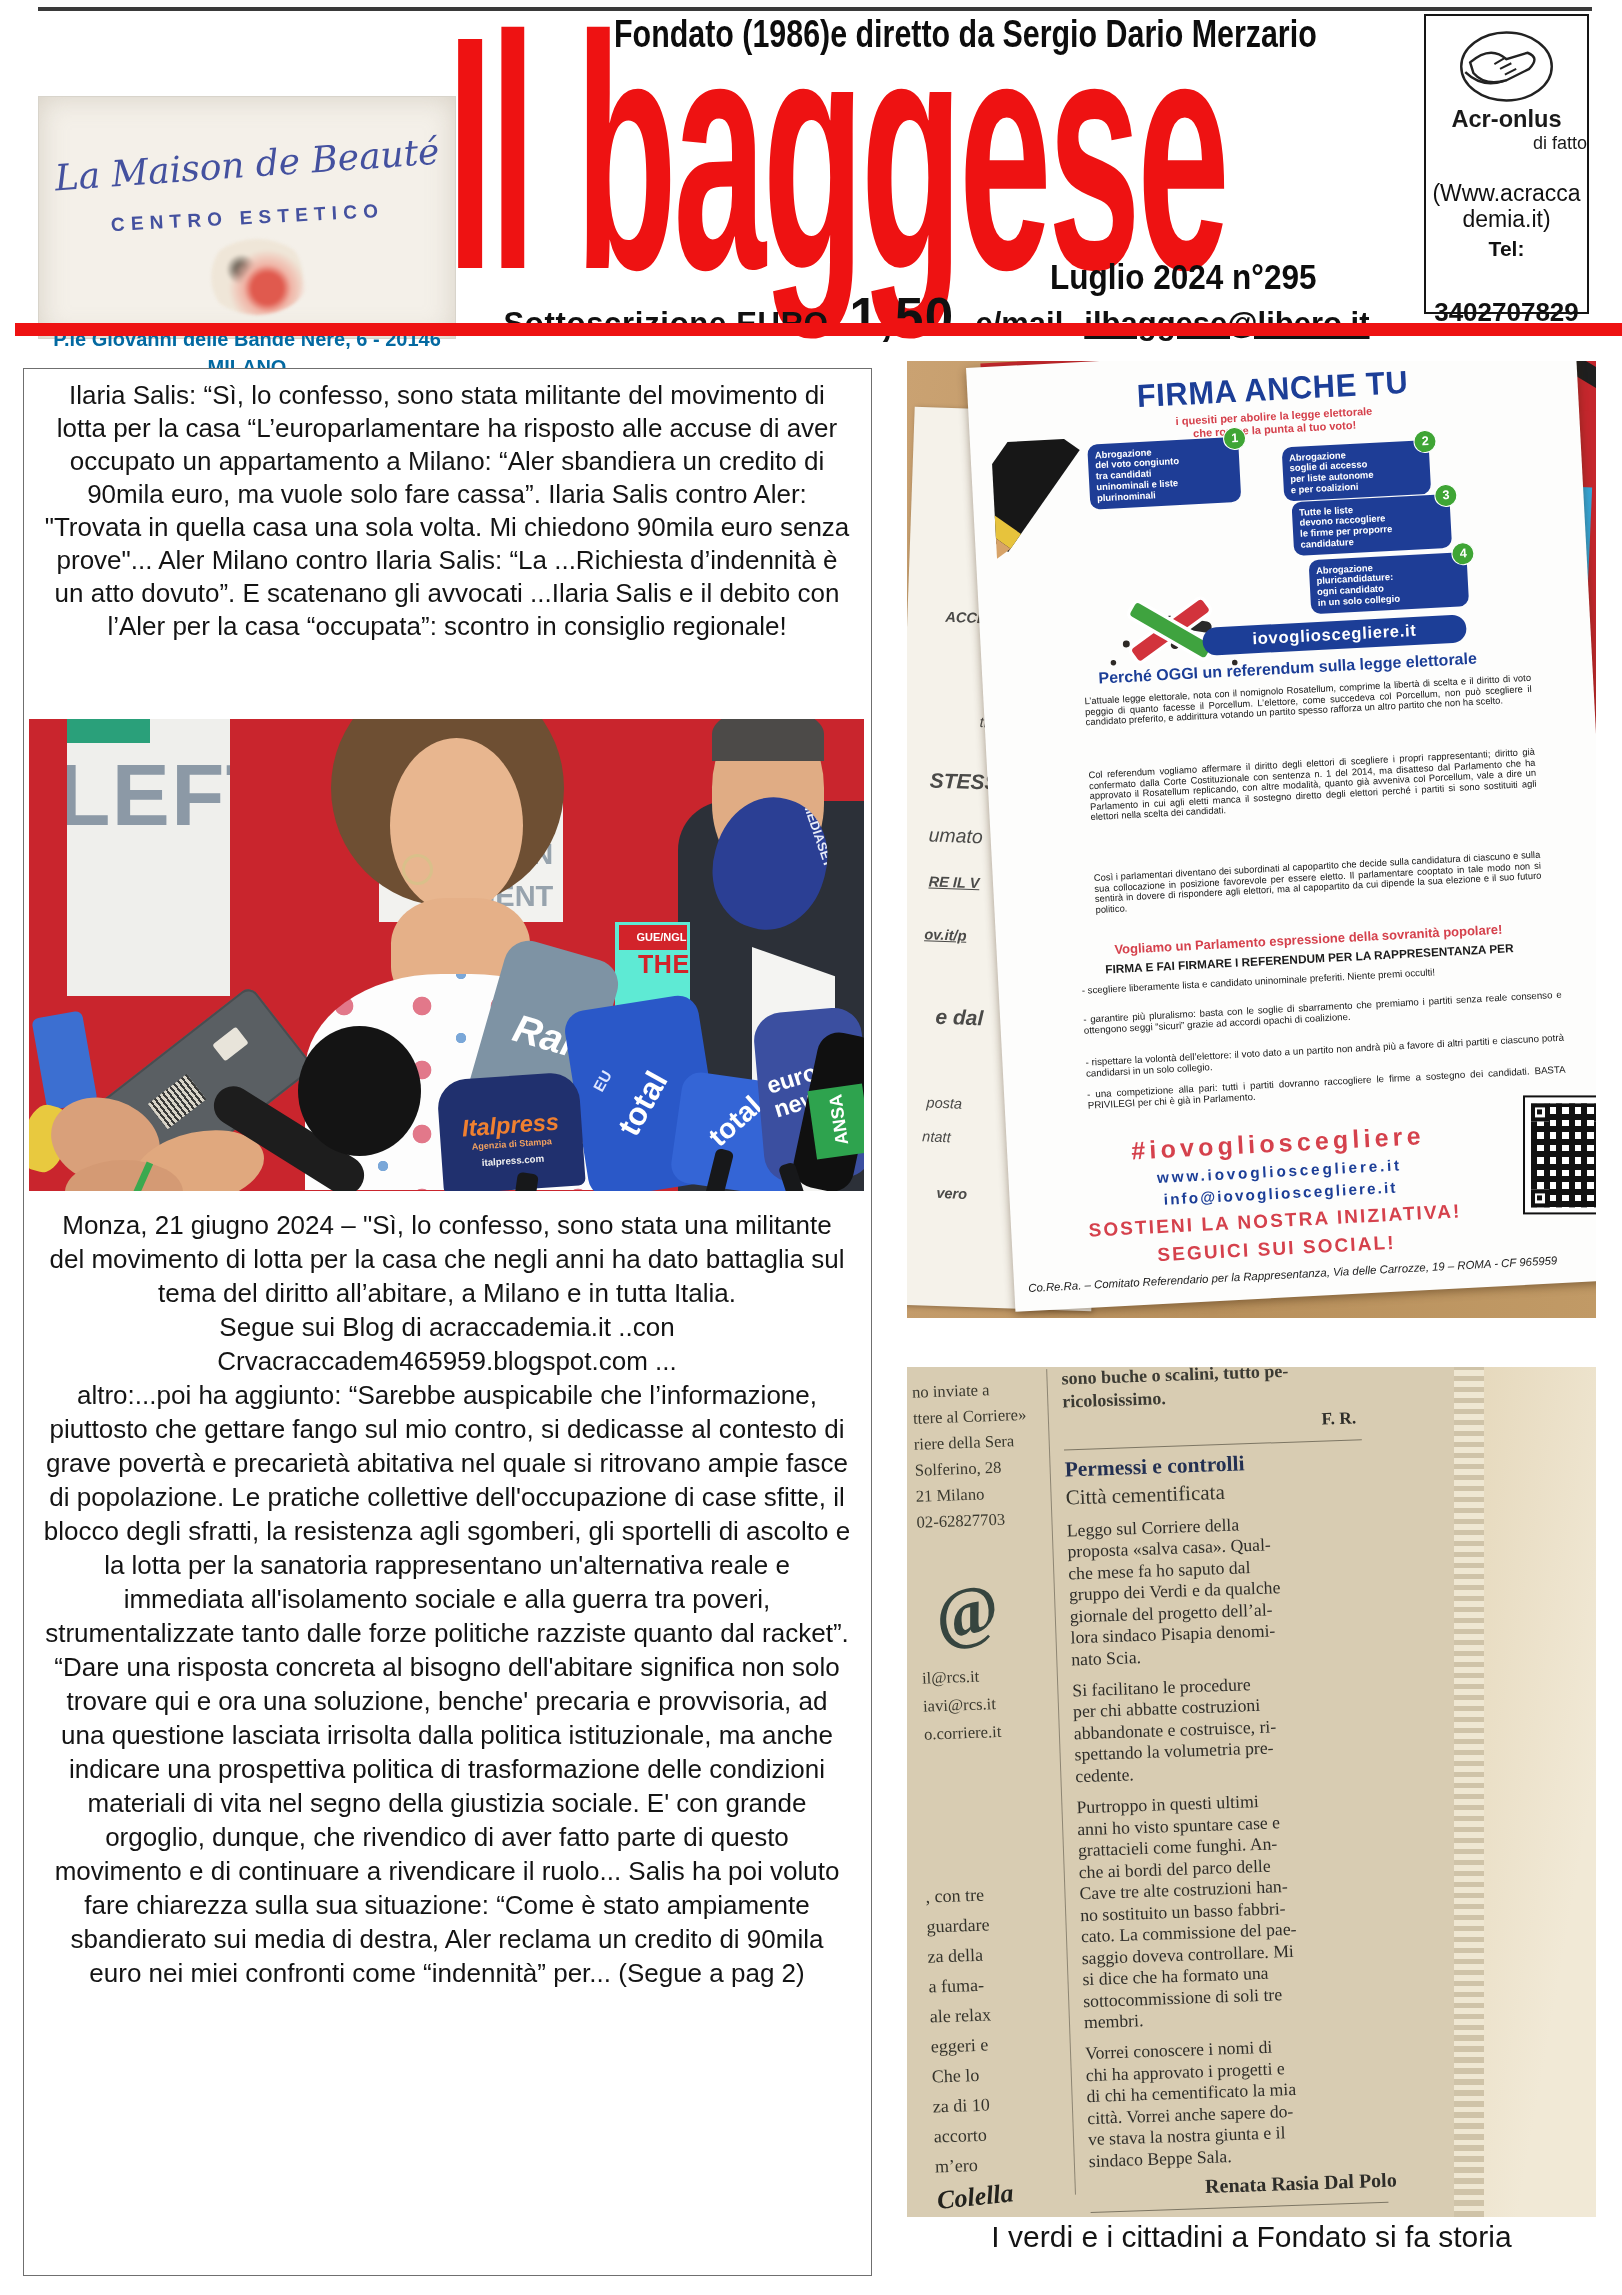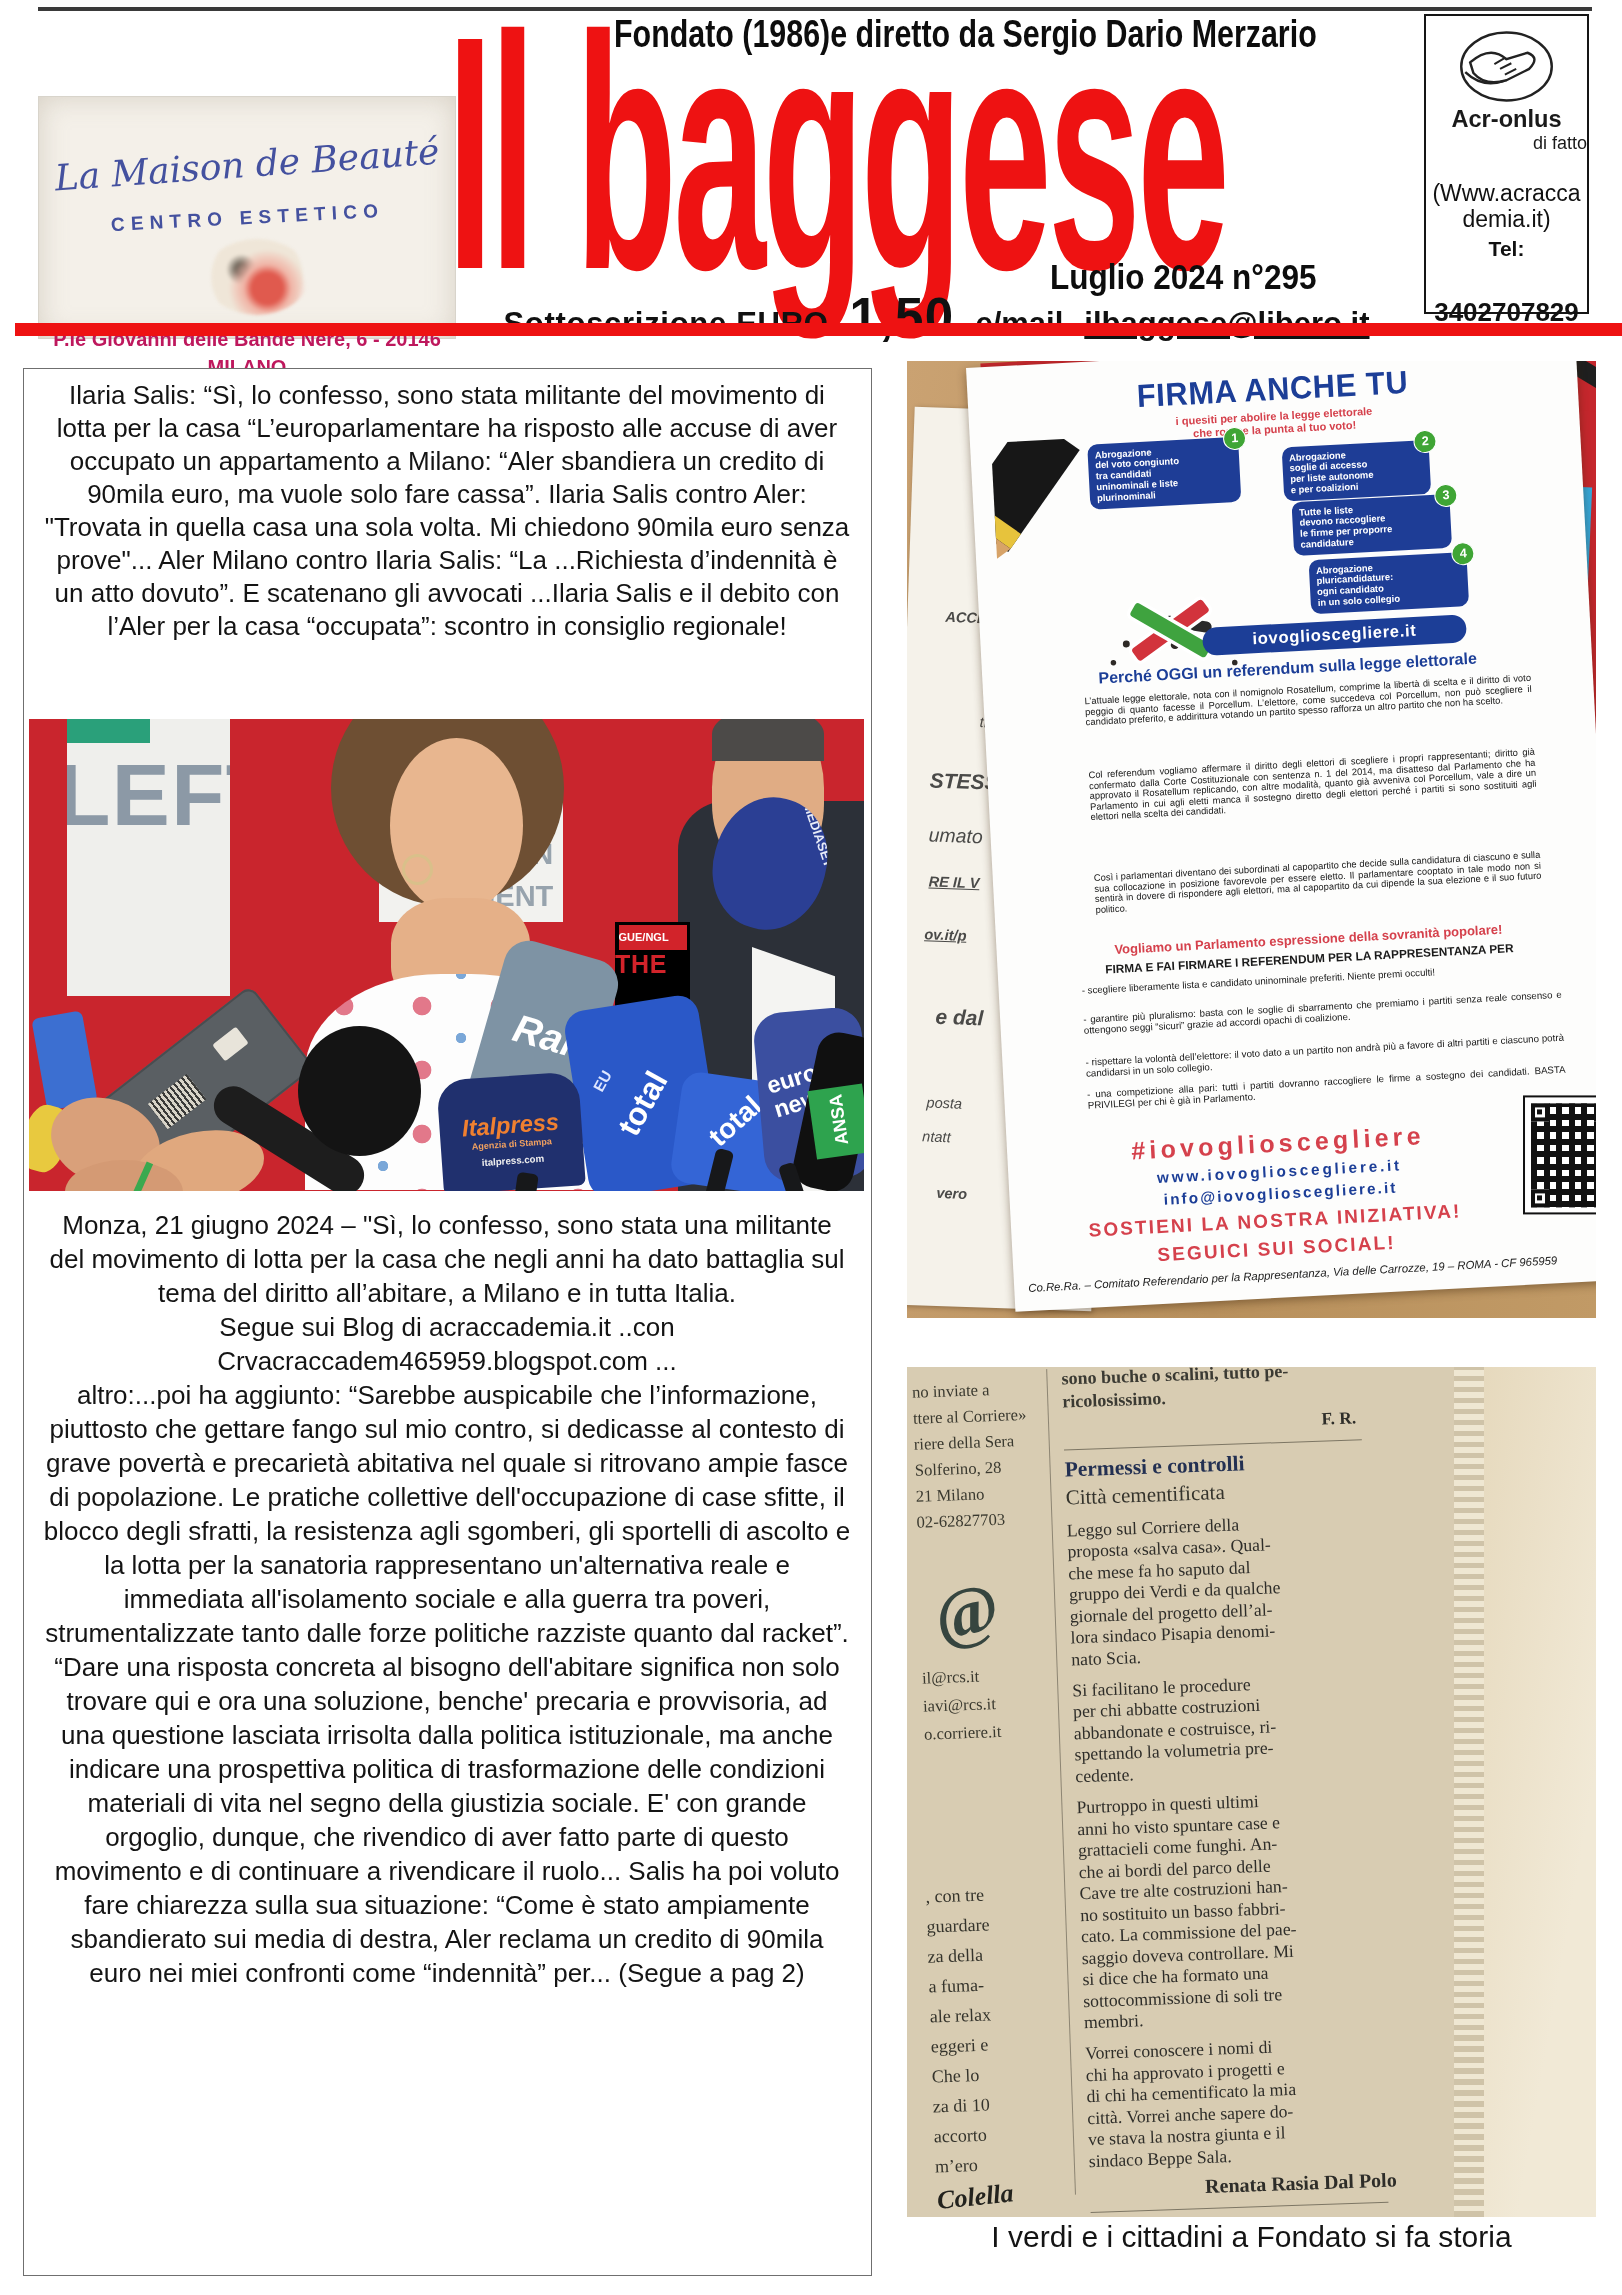--- a/index.html
+++ b/index.html
@@ -15,21 +15,21 @@
           border:0.7px solid #d8d4cb;box-shadow:inset 0 0 28px rgba(160,150,130,.35);}
   .maison-name{left:14px;top:47px;width:388px;font-family:"DejaVu Serif",serif;font-style:italic;
                font-size:36px;color:#44519f;transform:rotate(-4deg);}
   .maison-type{left:28px;top:110px;width:361px;font-size:19px;letter-spacing:6.2px;color:#44519f;
                font-weight:bold;transform:rotate(-3deg);}
   .maison-rose{left:166px;top:142px;width:104px;height:76px;border-radius:50%;
       background:radial-gradient(circle at 60% 65%,#e05a4e 0 15.3px,#f0b4a6 23.6px,transparent 39px),
                  radial-gradient(circle at 35% 40%,#6b6257 0 5.5px,transparent 15.3px),
                  radial-gradient(circle at 50% 50%,#efe6d8 0 70%,transparent 72%);
       filter:blur(1.4px);}
-  .maison-addr{left:7px;top:228px;width:402px;font-size:20px;font-weight:bold;color:#be185d;line-height:28px;}
+  .maison-addr{left:7px;top:228px;width:402px;font-size:20px;font-weight:bold;color:#0369a1;line-height:28px;}
   .fondato{left:614px;top:12.5px;font-size:38px;font-weight:bold;color:#0d0d0d;
            transform:scaleX(.8);transform-origin:left top;white-space:nowrap;}
   .masthead{left:447px;top:4.2px;font-size:333px;line-height:.9;font-weight:bold;color:#ee1212;
             transform:scaleX(.5);transform-origin:left top;letter-spacing:-7px;white-space:nowrap;}
   .issue{left:1050px;top:257px;font-size:35px;font-weight:bold;color:#0d0d0d;
          transform:scaleX(.9);transform-origin:left top;white-space:nowrap;}
   .subrow{left:444px;top:287px;width:985px;display:flex;align-items:baseline;justify-content:center;gap:21px;}
   .sublabel{font-size:31px;font-weight:bold;letter-spacing:0.7px;}
   .subprice{font-size:51px;font-weight:bold;letter-spacing:1.4px;}
   .subemail{font-size:31px;font-weight:bold;}
@@ -61,21 +61,21 @@
   .p-ear{left:373px;top:135px;width:25px;height:25px;border:3.5px solid #d9c08a;border-radius:50%;}
   .p-neck{left:362px;top:179px;width:139px;height:114px;background:#e5b088;border-radius:40%;}
   .p-dress{left:276px;top:255px;width:302px;height:216px;border-radius:45% 45% 0 0;
      background:radial-gradient(circle,#e2788a 9px,transparent 9.7px) 0 0/78px 64px repeat,
                 radial-gradient(circle,#7aa7d8 4.9px,transparent 5.5px) 39px 32px/78px 64px repeat,#fdfdfd;}
   .p-suit{left:649px;top:82px;width:187px;height:390px;background:#2c3038;border-radius:49px 0 0 0;}
   .p-shirt{left:723px;top:228px;width:83px;height:244px;background:#f4f4f2;
            clip-path:polygon(0 0,100% 12%,100% 100%,0 100%);}
   .p-head{left:683px;top:-4.2px;width:112px;height:161px;background:#e0ac84;border-radius:45%;}
   .p-mhair{left:683px;top:-12.5px;width:112px;height:54px;background:#4c4a48;border-radius:50% 50% 0 0;}
-  .p-guepatch{left:586px;top:203px;width:75px;height:87px;background:#000000;text-align:left;}
+  .p-guepatch{left:586px;top:203px;width:75px;height:87px;background:#5eead4;text-align:right;}
   .p-gue{margin:2.8px auto 0;width:68px;height:25px;background:#d2232a;color:#fff;font-size:11px;
          font-weight:bold;line-height:25px;}
   .p-the{font-size:25px;font-weight:bold;color:#d2232a;letter-spacing:0.7px;}
   .p-phone{left:64px;top:320px;width:212px;height:105px;background:#5a5f63;border-radius:11px;
            transform:rotate(-38deg);box-shadow:inset 0 0 0 2.1px #494d50;}
   .p-phone .cam{position:absolute;left:8.3px;bottom:7px;width:23.6px;height:39px;background:#33373a;border-radius:5.5px;}
   .p-phone .stick{position:absolute;right:37px;top:23.6px;width:30.5px;height:21px;background:#e8e4da;border-radius:2.8px;}
   .p-phone .code{position:absolute;left:58px;top:30.5px;width:49px;height:32px;
            background:repeating-linear-gradient(90deg,#d8d4c8 0 2.8px,#3a3a38 2.8px 4.9px);}
   .p-bluephone{left:9.7px;top:295px;width:51px;height:93px;background:#3c6fd1;border-radius:7px;transform:rotate(-10deg);}

